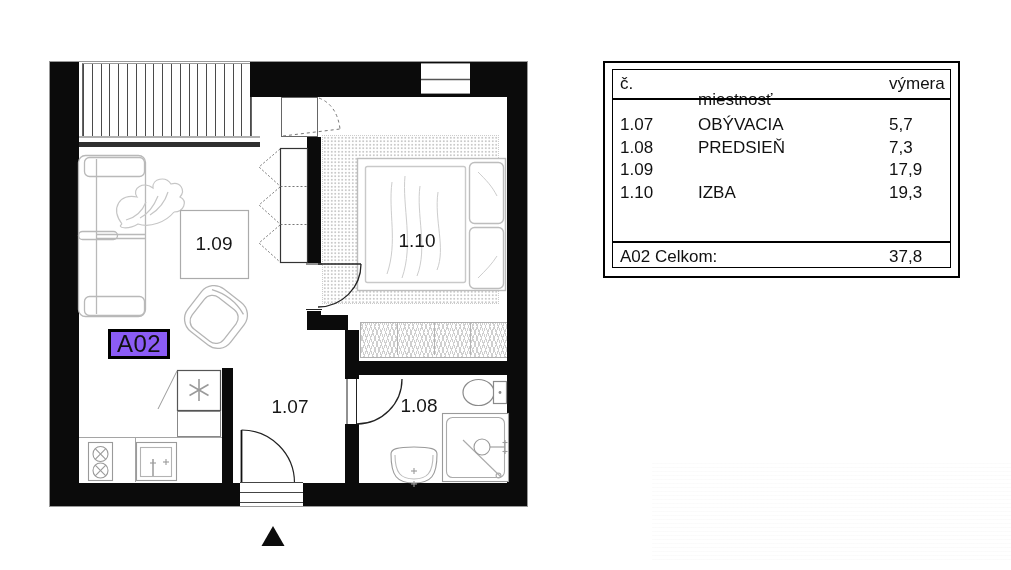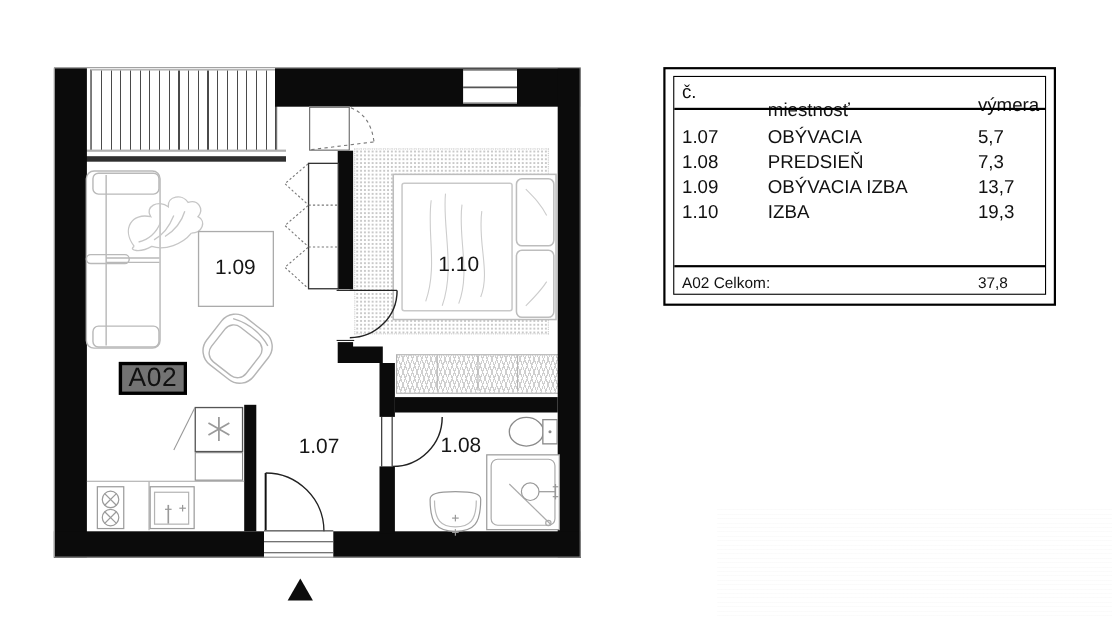--- a/index.html
+++ b/index.html
@@ -14,33 +14,33 @@
     background:repeating-linear-gradient(90deg,#4a4a4a 0,#4a4a4a 1px,#fff 1px,#fff 8.8px);
     border-left:1px solid #666;border-right:1px solid #666;border-top:1px solid #999;}
   
   #stipple{left:322px;top:135px;width:175px;height:167px;
     background-image:radial-gradient(circle,#c9c9c9 0.7px,transparent 0.9px);
     background-size:3.5px 3.5px;border:1px dotted #ccc;}
   
   #closet{left:360px;top:322px;width:147px;height:34px;border:1px solid #b0b0b0;background:
     repeating-linear-gradient(70deg,transparent 0,transparent 3px,#cfcfcf 3px,#cfcfcf 4px),
     repeating-linear-gradient(-70deg,transparent 0,transparent 3px,#cfcfcf 3px,#cfcfcf 4px);}
-  #unitbox{left:108px;top:329px;width:56px;height:24px;border:3.5px solid #000;background:#737373;
+  #unitbox{left:108px;top:329px;width:56px;height:24px;border:3.5px solid #000;background:#8b5cf6;
     font-size:24px;font-weight:500;line-height:24px;text-align:center;letter-spacing:.5px;}
   
   #legend{left:603px;top:61px;width:353px;height:213px;border:2.5px solid #000;background:#fff;}
   #legend-inner{position:absolute;left:7px;top:6px;right:7px;bottom:8px;border:1.5px solid #000;}
   #legend-inner .cell{position:absolute;font-size:17px;white-space:nowrap;}
   .col-no{left:7px;} .col-room{left:85px;} .col-area{left:276px;}
   #hdr-line{position:absolute;left:0;right:0;top:28px;height:1.5px;background:#000;}
   #rows{position:absolute;left:0;right:0;top:44px;}
   .lrow{position:relative;height:22.6px;line-height:22.6px;}
   .lrow span{position:absolute;font-size:17px;white-space:nowrap;}
   #sep-line{position:absolute;left:0;right:0;top:171px;height:1.5px;background:#000;}
-  .total-cell{position:absolute;top:176px;height:22px;line-height:22px;font-size:14px;white-space:nowrap;}
+  .total-cell{position:absolute;top:176px;height:22px;line-height:22px;font-size:17px;white-space:nowrap;}
   #watermark{left:652px;top:462px;width:359px;height:98px;opacity:.55;background:
     repeating-linear-gradient(0deg,#f7f7f7 0,#f7f7f7 1px,#fff 1px,#fff 4px);}
 </style>
 </head>
 <body>
 
 <div id="canvas">
 
   <div id="watermark" class="abs"></div>
 
@@ -222,38 +222,37 @@
   <div class="rlabel" style="left:417px;top:241px;">1.10</div>
   <div class="rlabel" style="left:290px;top:407px;">1.07</div>
   <div class="rlabel" style="left:419px;top:406px;">1.08</div>
 
   <div id="unitbox" class="abs">A02</div>
 
   <div id="legend" class="abs">
     <div id="legend-inner">
       <div class="cell col-no" style="top:4px;">č.</div>
       <div class="cell col-room" style="top:4px;margin-top:16px;">miestnosť</div>
-      <div class="cell col-area" style="top:16px;">výmera</div>
+      <div class="cell col-area" style="top:4px;">výmera</div>
       <div id="hdr-line"></div>
 
       <div id="rows">
         <div class="lrow">
           <span class="col-no">1.07</span>
           <span class="col-room">OBÝVACIA</span>
           <span class="col-area">5,7</span>
         </div>
         <div class="lrow">
           <span class="col-no">1.08</span>
           <span class="col-room">PREDSIEŇ</span>
           <span class="col-area">7,3</span>
         </div>
         <div class="lrow">
           <span class="col-no">1.09</span>
-          <span class="col-room">OBÝVACIA IZBA</span>
-          <span class="col-area">13,7</span>
+          <span class="col-area">17,9</span>
         </div>
         <div class="lrow">
           <span class="col-no">1.10</span>
           <span class="col-room">IZBA</span>
           <span class="col-area">19,3</span>
         </div>
       </div>
 
       <div id="sep-line"></div>
       <div class="total-cell col-no">A02 Celkom:</div>

